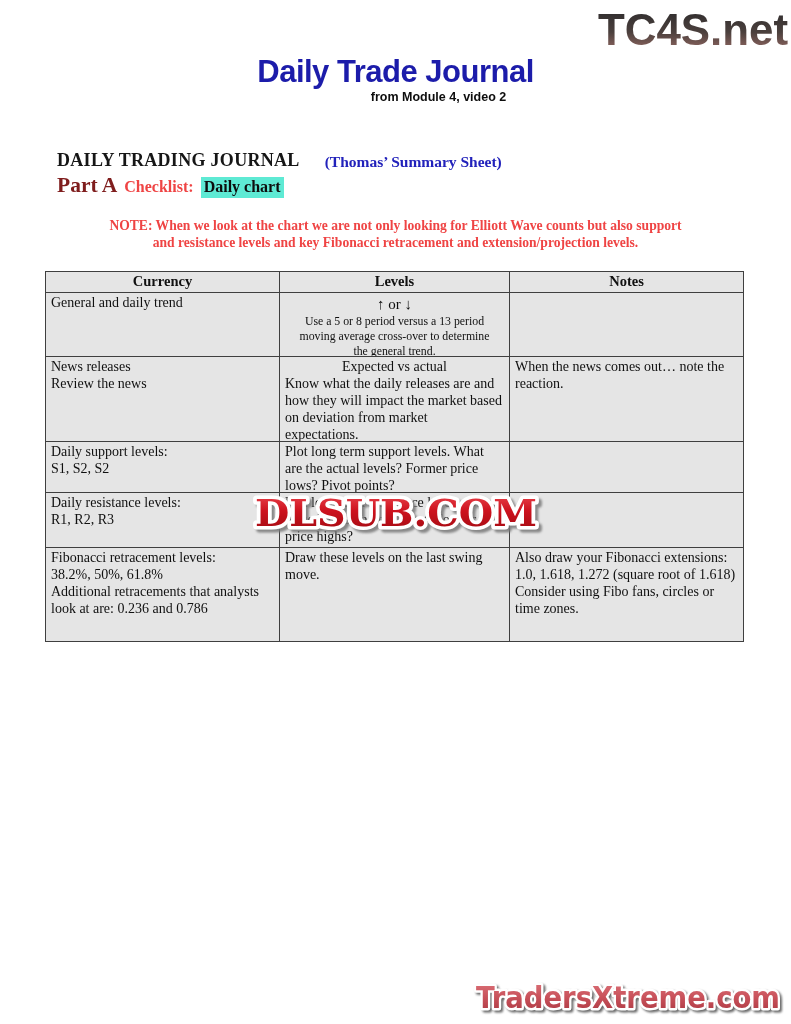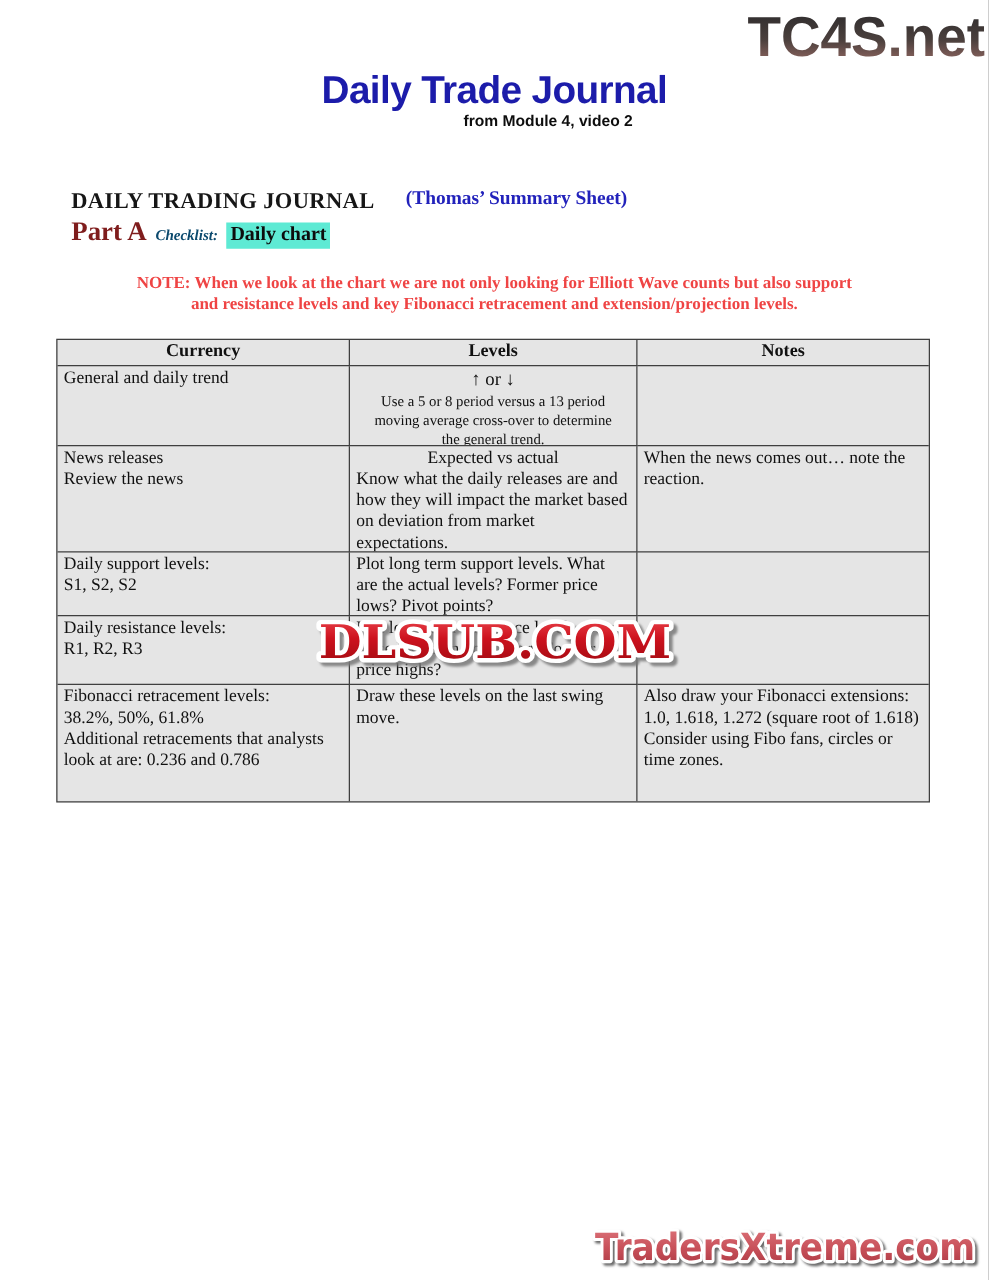--- a/index.html
+++ b/index.html
@@ -14,30 +14,30 @@
     font-family:"Liberation Sans",sans-serif;font-weight:bold;
     font-size:31px;color:#1c1caa;letter-spacing:-0.5px;
   }
   .doc-subtitle{
     position:absolute;top:90px;left:0;width:100%;text-align:center;
     font-family:"Liberation Sans",sans-serif;font-weight:bold;
     font-size:12.5px;color:#0d0d0d;padding-left:43px;
   }
   .heading-line{
     position:absolute;top:150px;left:57px;display:flex;
-    align-items:flex-start;gap:25px;white-space:nowrap;
+    align-items:flex-end;gap:25px;white-space:nowrap;
   }
   .heading-main{font-weight:bold;font-size:18px;color:#161616;letter-spacing:0.3px;}
   .heading-note{font-weight:bold;font-size:15.5px;color:#2222bb;}
   .part-line{
     position:absolute;top:173px;left:57px;display:flex;
     align-items:baseline;gap:7px;white-space:nowrap;
   }
   .part-label{font-weight:bold;font-size:21.5px;color:#7f1d1d;}
-  .checklist-label{font-weight:bold;font-size:12px;color:#0c4a6e;font-style:italic;}
+  .checklist-label{font-weight:bold;font-size:16px;color:#ef4444;}
   .checklist-value{
     font-weight:bold;font-size:16px;color:#0d0d0d;background:#5eead4;
     padding:1px 3px 2px 3px;
   }
   .note-block{
     position:absolute;top:217px;left:0;width:791px;text-align:center;
     font-weight:bold;font-size:13.6px;line-height:17px;color:#ef4444;
   }
   
   .journal-table{

